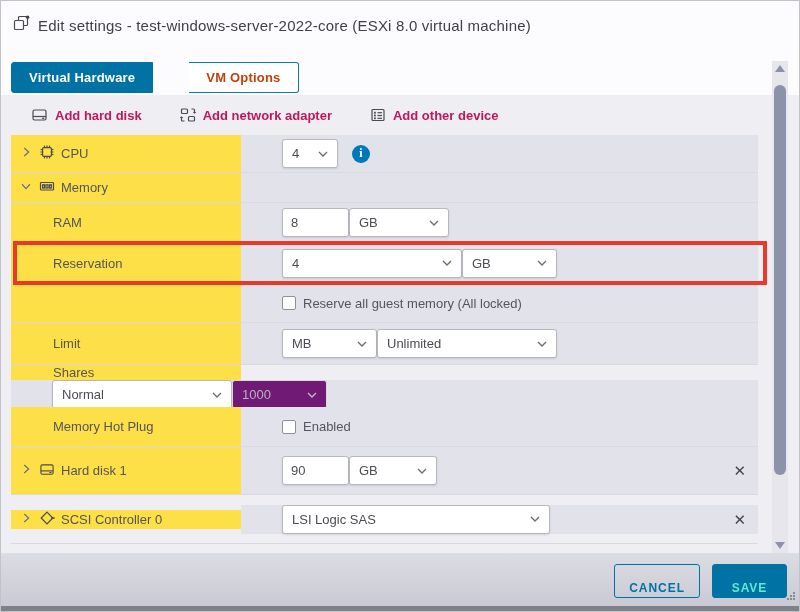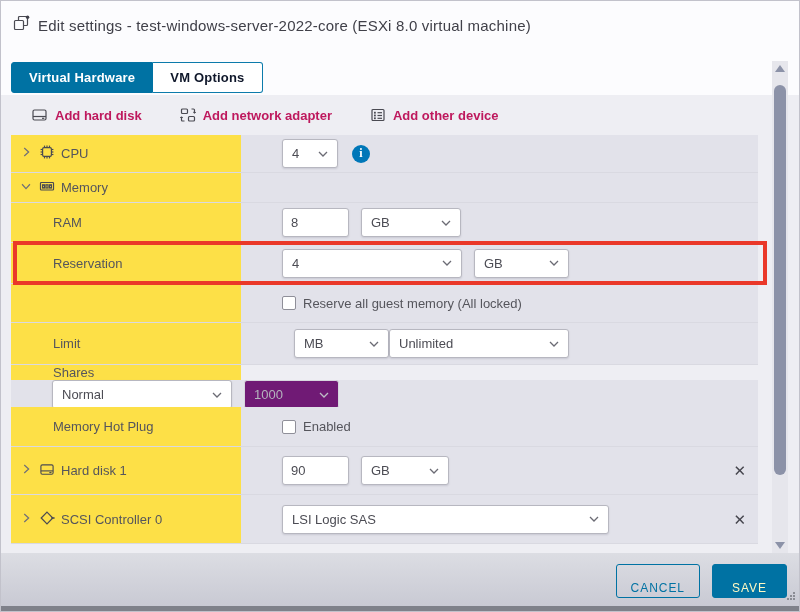--- a/index.html
+++ b/index.html
@@ -12,22 +12,22 @@
   
   .header { position:absolute; top:0; left:0; right:0; height:94px; background:#fcfcfe; }
   .titlebar { display:flex; align-items:center; gap:8px; padding:14px 0 0 12px; }
   .title { font-size:15px; color:#404049; letter-spacing:0.2px; }
 
   .tabs { position:absolute; left:10px; top:61px; display:flex; }
   .tab { height:31px; line-height:29px; padding:0 17px; font-size:13px; font-weight:700;
          letter-spacing:0.2px; cursor:default; }
   .tab.active { background:#0072a3; color:#fff; border:1px solid #0072a3;
                 border-radius:3px 0 0 3px; }
-  .tab.inactive { background:#fff; color:#0f172a; border:1px solid #0c7bab;
-                  border-left:none; border-radius:0 3px 3px 0; }
+  .tab.inactive { background:#fff; color:#c2410c; border:1px solid #0c7bab;
+                  border-left:none; border-radius:0 3px 3px 0;margin-left:36px; }
 
   
   .content { position:absolute; top:94px; left:0; right:0; height:458px; background:#eeeef3; }
 
   .toolbar { height:40px; display:flex; align-items:center; padding-left:30px; }
   .tool-link { display:flex; align-items:center; gap:7px; margin-right:38px;
                color:#be185d; font-size:13px; font-weight:700; cursor:pointer; }
   .tool-link svg { display:block; }
 
   .rows { margin-left:10px; width:747px; }
@@ -36,34 +36,34 @@
                font-size:13px; color:#55555c; }
   .row-label.top { padding-left:8px; gap:6px; }
   .row-label.sub { padding-left:42px; }
   .row-controls { flex:1; background:#e2e2ea; display:flex; align-items:center;
                   padding-left:41px; }
 
   .row-cpu { height:38px; }  .row-memory { height:30px; }
   .row-ram { height:40px; }  .row-reservation { height:41px; }
   .row-reserveall { height:39px; } .row-limit { height:42px; }
   .row-shares { height:42px;flex-direction:column; } .row-hotplug { height:40px; }
-  .row-harddisk { height:48px; } .row-scsi { height:49px; }
+  .row-harddisk { height:48px; } .row-scsi { height:49px;align-items:center; }
 
   
   .textbox, .select { height:29px; background:#fff; border:1px solid #b7b7c0;
         border-radius:3px; font-size:13px; color:#4c4c54;
         box-shadow:0 1px 2px rgba(40,40,70,0.14); }
   input.textbox { width:67px; padding:0 8px; outline:none; font-family:"Liberation Sans",sans-serif; }
   .select { display:flex; align-items:center; justify-content:space-between;
             padding:0 9px; cursor:pointer; }
   .sel-sm { width:56px; } .sel-combo { width:180px; } .sel-unit { width:95px; }
-  .sel-unit-ram { width:100px; } .sel-unit-hd { width:88px; } .sel-wide { width:327px; }
+  .sel-unit-ram { width:100px; } .sel-unit-hd { width:88px; } .sel-wide { width:268px; }
   .select.disabled { background:#701a75; border-color:#d7d7de; color:#b4b4bd;
                      box-shadow:none; cursor:default; }
-  .gap12 { margin-left:12px; }
+  .gap12 { }
 
   .checkbox { width:14px; height:14px; background:#fff; border:1px solid #8f8f99;
               border-radius:2px; cursor:pointer; flex:none; }
   .cb-label { margin-left:7px; font-size:13px; color:#55555c; }
 
   .info-icon { width:18px; height:18px; border-radius:50%; background:#0077b8; color:#fff;
                font-size:12px; font-weight:700; font-family:"Liberation Serif",serif;
                display:flex; align-items:center; justify-content:center; margin-left:14px;
                cursor:pointer; }
   .remove-x { margin-left:auto; margin-right:12px; font-size:15px; color:#46464e;
@@ -83,25 +83,25 @@
 
   
   .highlight-box { position:absolute; left:12px; top:240px; width:754px; height:44px;
       border:4px solid #ea3829; pointer-events:none; z-index:50; }
 
   
   .footer { position:absolute; top:552px; left:0; right:0; height:55px;
       background:linear-gradient(180deg,#dcdde3,#c8c9d3);
       display:flex; align-items:center; justify-content:flex-end; gap:12px;
       padding-right:12px; }
-  .btn { height:29px; min-width:75px; padding:16px 14px; font-size:12px; font-weight:400;
+  .btn { height:29px; min-width:75px; padding:16px 14px; font-size:12px; font-weight:700;
       letter-spacing:0.08em; border-radius:3px; cursor:pointer;
       font-family:"Liberation Sans",sans-serif; }
   .btn-cancel { background:transparent; border:1px solid #0072a3; color:#0072a3; }
-  .btn-save { background:#0072a3; border:1px solid #0072a3; color:#fef9c3; }
+  .btn-save { background:#0072a3; border:1px solid #0072a3; color:#5eead4; }
 
   .resize-grip { position:absolute; right:3px; bottom:7px; }
   .bottom-strip { position:absolute; left:0; right:0; bottom:0; height:5px; background:#7f818a; }
 
   svg.icon { stroke:#4a4a52; fill:none; stroke-width:1.2; }
   svg.icon-chev { stroke:#6e6e78; fill:none; stroke-width:1.4; }
   svg.caret { stroke:#6b6b74; fill:none; stroke-width:1.3; flex:none; }
   .select.disabled svg.caret { stroke:#bdbdc6; }
 </style>
 </head>

